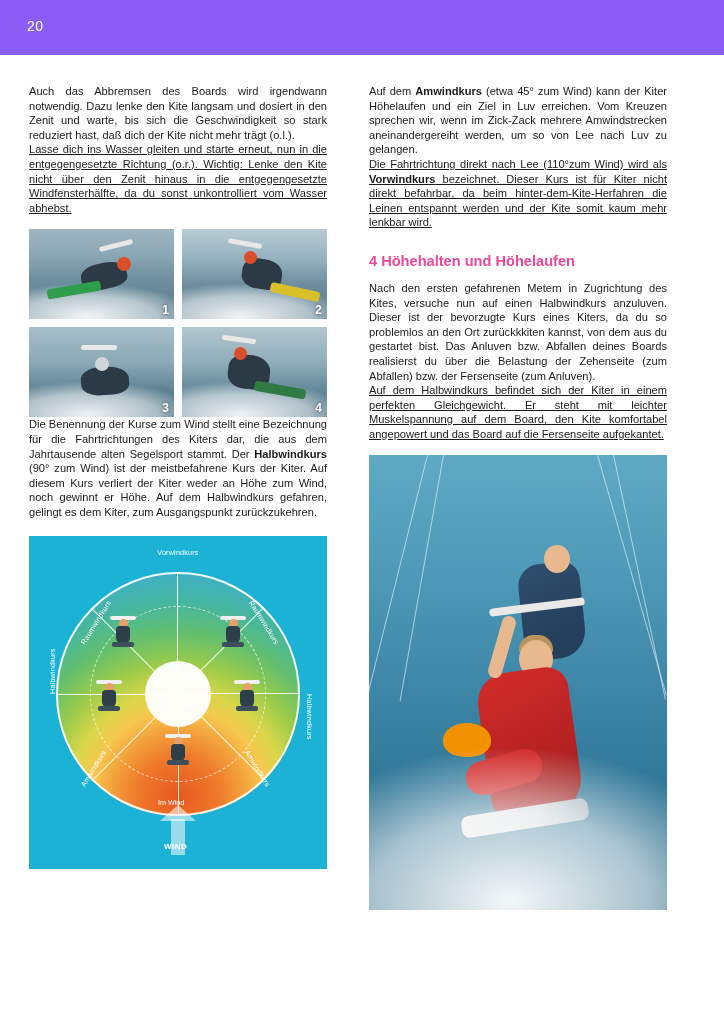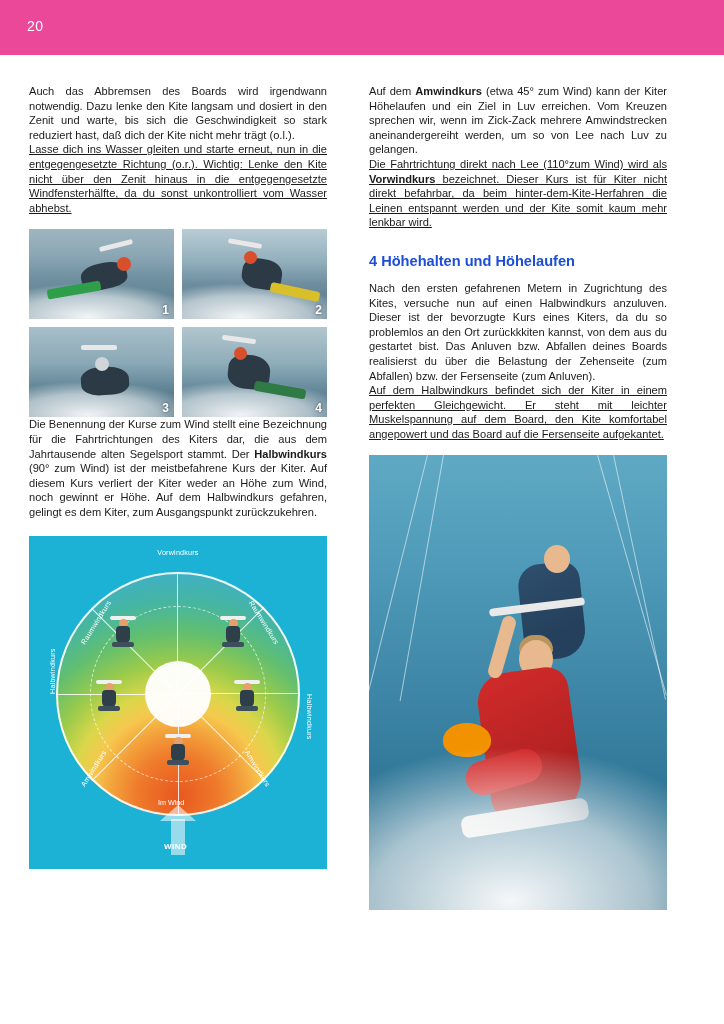--- a/index.html
+++ b/index.html
@@ -14,21 +14,21 @@
   .page {
     width: 724px; height: 1024px;
     position: relative;
     background: #ffffff;
   }
   
   .header-band {
     position: absolute;
     left: 0; top: 0;
     width: 724px; height: 55px;
-    background: #ec4899;
+    background: #8b5cf6;
   }
   .page-number {
     position: absolute;
     left: 27px; top: 18px;
     color: #ffffff;
     font-size: 14px;
     letter-spacing: 0.4px;
   }
   
   .col {
@@ -45,21 +45,21 @@
     line-height: 14.6px;
     color: #1a1a1a;
     text-align: justify;
     text-justify: inter-word;
     hyphens: auto;
   }
   p.body + p.body { margin-top: 0px; text-decoration: underline; }
   b { font-weight: bold; }
 
   h2.section {
-    color: #1d4ed8;
+    color: #ec4899;
     font-size: 14.6px;
     font-weight: bold;
     margin: 0 0 11px 0;
     line-height: 18px;
   }
 
   
   .photo-grid {
     position: relative;
     margin-top: 14px;

